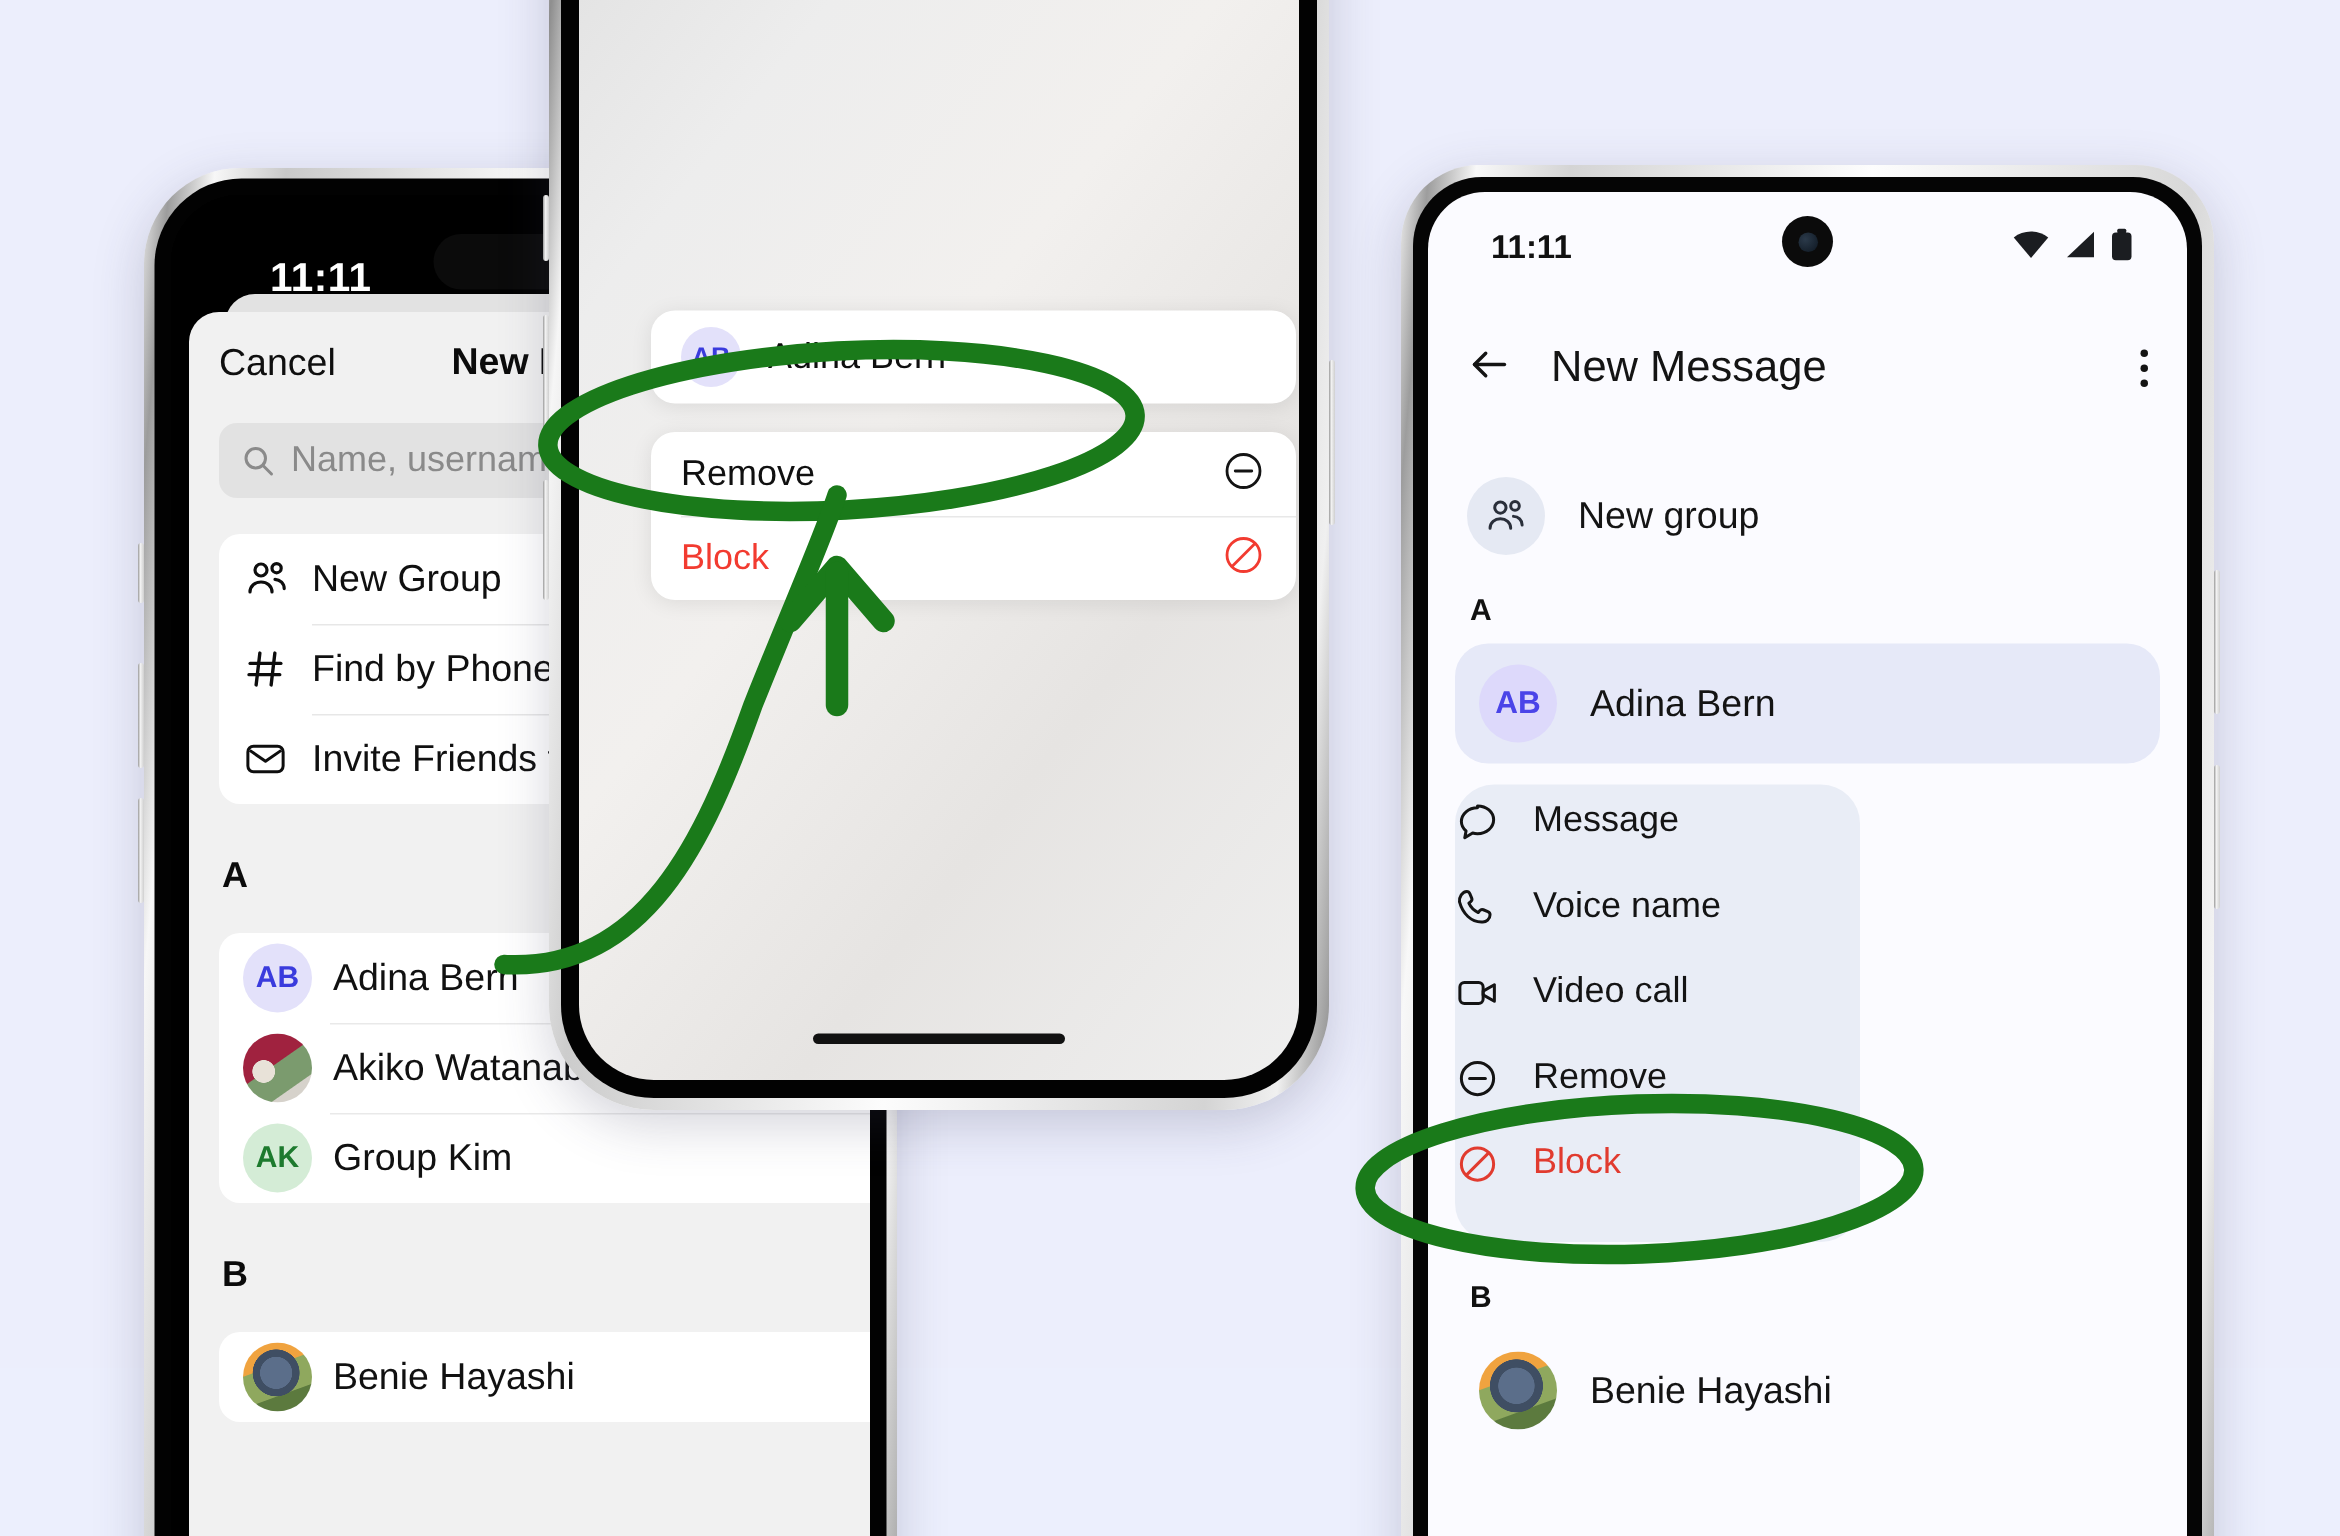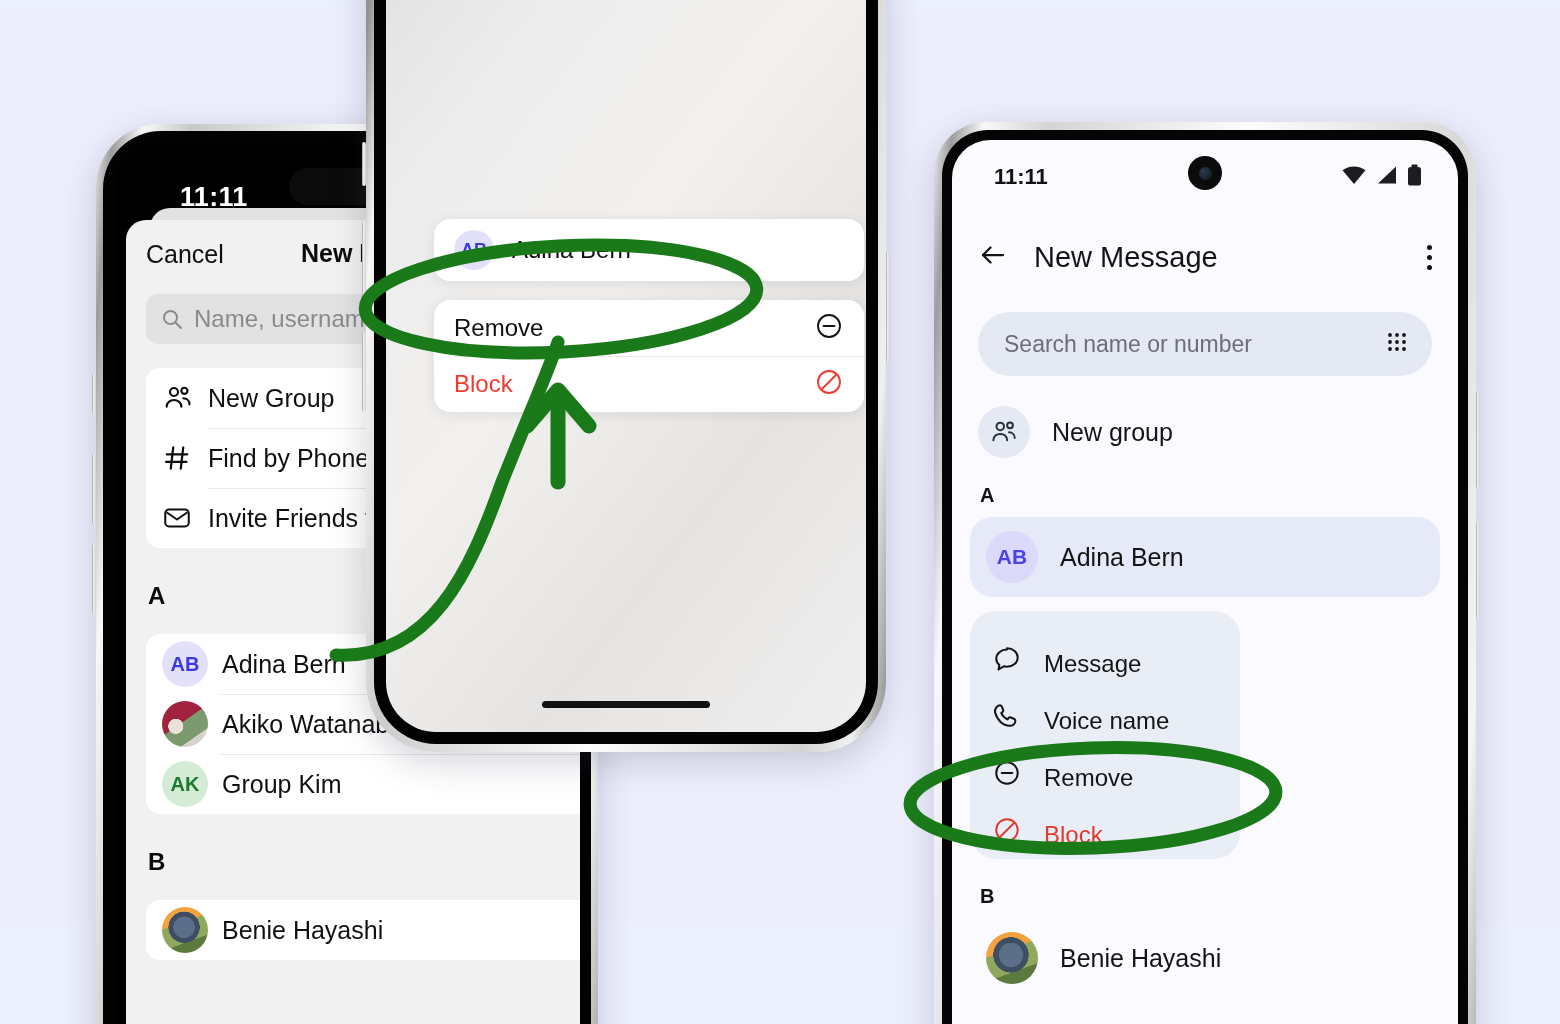--- a/index.html
+++ b/index.html
@@ -4,21 +4,21 @@
 <title>Remove contact — iOS &amp; Android</title>
 <style>
   * { box-sizing: border-box; margin: 0; padding: 0; }
   html, body {
     width: 1560px; height: 1024px;
     overflow: hidden;
     background: #ecefFd;
     font-family: "Liberation Sans", sans-serif;
     -webkit-font-smoothing: antialiased;
   }
-  #stage { position: relative; width: 1560px; height: 912px; background: #eceefc; margin-top: 12px; }
+  #stage { position: relative; width: 1560px; height: 912px; background: #eceefc; }
 
   
   .chassis { position: absolute; }
   .chassis .metal {
     position: absolute; inset: 0;
     border-radius: 62px;
     background: linear-gradient(100deg,#f3f3f3 0%,#b9b9b9 6%,#eeeeee 13%,#d0d0d0 22%,#fafafa 50%,#cfcfcf 80%,#ededed 90%,#9f9f9f 97%,#dcdcdc 100%);
     box-shadow: 0 10px 34px rgba(60,60,90,.22);
   }
   .chassis .bezel {
@@ -146,21 +146,21 @@
   .and-contact { display:flex; align-items:center; height: 80px; margin: 10px 18px 0 18px;
     padding-left: 16px; border-radius: 22px; }
   .and-contact.selected { background: #e6e9f8; }
   .and-contact .av { width: 52px; height: 52px; border-radius: 50%; margin-right: 22px; flex:none;
     display:flex; align-items:center; justify-content:center; font-size: 21px; font-weight: 600; overflow:hidden; }
   .and-contact .nm { font-size: 25px; color: #141414; }
   .and-sheet {
     margin: 14px 18px 0 18px; background: #e9edf6; border-radius: 26px;
     padding: 10px 0 10px 0; width: 270px;
   }
-  .and-sheet-item { display:flex; align-items:flex-end; height: 57px; padding-left: 22px; }
+  .and-sheet-item { display:flex; align-items:flex-start; height: 57px; }
   .and-sheet-item .lbl { font-size: 24px; color: #141414; margin-left: 22px; }
   .and-sheet-item.danger .lbl { color: #e13b2f; }
 
   
   .ph-akiko { background: radial-gradient(circle at 30% 55%, #e8e2d8 0 18%, transparent 19%),
     linear-gradient(145deg,#a0223f 0 45%,#7b9b6e 46% 75%,#d6d2cb 76% 100%); }
   .ph-ali   { background: linear-gradient(160deg,#c9302a 0 58%, #7d1b17 59% 78%, #e0d9d2 79% 100%); }
   .ph-ashish{ background: linear-gradient(150deg,#8fae5a 0 28%, #2b4b6e 29% 62%, #d9a184 63% 100%); }
   .ph-benie { background: radial-gradient(circle at 48% 44%, #5b6e8a 0 30%, #3f4e63 31% 44%, transparent 45%),
     linear-gradient(160deg,#f0a33f 0 36%, #8fa85e 37% 70%, #5c7a3e 71% 100%); }
@@ -299,36 +299,20 @@
           </svg>
         </span>
         <span class="title">New Message</span>
         <span class="menu-dots">
             <i></i>
             <i></i>
             <i></i>
           </span>
       </div>
 
-      <div class="and-search">
-        <span class="ph">Search name or number</span>
-        <span>
-          <svg width="26" height="26" viewBox="0 0 26 26" fill="#141414">
-            <circle cx="6" cy="6" r="1.9"></circle>
-              <circle cx="13" cy="6" r="1.9"></circle>
-              <circle cx="20" cy="6" r="1.9"></circle>
-            <circle cx="6" cy="13" r="1.9"></circle>
-              <circle cx="13" cy="13" r="1.9"></circle>
-              <circle cx="20" cy="13" r="1.9"></circle>
-            <circle cx="6" cy="20" r="1.9"></circle>
-              <circle cx="13" cy="20" r="1.9"></circle>
-              <circle cx="20" cy="20" r="1.9"></circle>
-          </svg>
-        </span>
-      </div>
 
       <div class="and-newgroup">
         <span class="circle">
           <svg width="30" height="30" viewBox="0 0 24 24" fill="none" stroke="#2a2f3a" stroke-width="1.6" stroke-linecap="round" stroke-linejoin="round">
             <circle cx="9" cy="7.5" r="3"></circle>
               <path d="M3.5 18.5c0-3 2.5-5 5.5-5s5.5 2 5.5 5"></path>
             <circle cx="16.8" cy="6.6" r="2.3"></circle>
               <path d="M16 12.2c2.6.1 4.6 2 4.6 4.6"></path>
           </svg>
         </span>
@@ -353,20 +337,29 @@
           </span>
           <span class="lbl">Message</span>
         </div>
         <div class="and-sheet-item">
           <span>
             <svg width="30" height="30" viewBox="0 0 24 24" fill="none" stroke="#141414" stroke-width="1.6" stroke-linecap="round" stroke-linejoin="round">
               <path d="M6.3 3.4c.8 0 1.3.5 1.6 1.2l1 2.4c.3.7.1 1.4-.5 1.9l-1 .8c1 2.2 2.8 4 5 5l.8-1c.5-.6 1.2-.8 1.9-.5l2.4 1c.7.3 1.2.8 1.2 1.6 0 2.4-2 4.2-4.4 3.9C8.6 19.8 4.2 15.4 2.4 9 2.1 6.6 3.9 3.4 6.3 3.4Z"></path>
             </svg>
           </span>
           <span class="lbl">Voice name</span>
+        </div>
+        <div class="and-sheet-item">
+          <span>
+            <svg width="30" height="30" viewBox="0 0 24 24" fill="none" stroke="#141414" stroke-width="1.6" stroke-linejoin="round">
+              <rect x="2.6" y="6.4" width="12.4" height="11.2" rx="2.4"></rect>
+                <path d="M15 11 21 7.6v8.8L15 13Z"></path>
+            </svg>
+          </span>
+          <span class="lbl">Video call</span>
         </div>
         <div class="and-sheet-item">
           <span>
             <svg width="30" height="30" viewBox="0 0 24 24" fill="none" stroke="#141414" stroke-width="1.6" stroke-linecap="round">
               <circle cx="12" cy="12" r="8.6"></circle>
                 <line x1="7.8" y1="12" x2="16.2" y2="12"></line>
             </svg>
           </span>
           <span class="lbl">Remove</span>
         </div>

